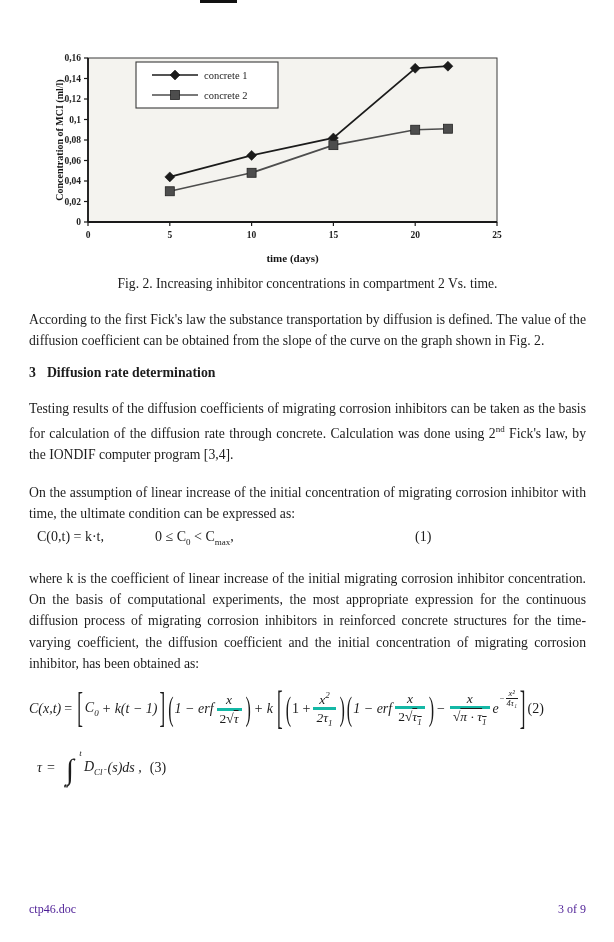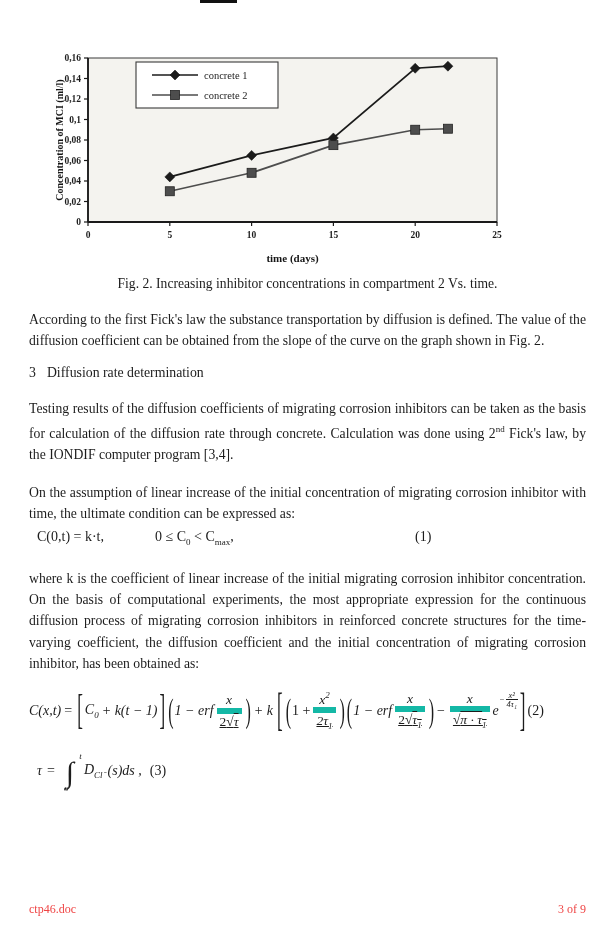--- a/index.html
+++ b/index.html
@@ -12,53 +12,53 @@
   .chart-wrap{margin:44px 0 0 23px;width:460px;height:232px;}
   .chart-wrap svg{display:block;}
   .tick{font-family:"Liberation Serif",serif;font-size:9.5px;font-weight:bold;fill:#1d1d1d;}
   .legend-text{font-family:"Liberation Serif",serif;font-size:10.5px;fill:#1d1d1d;}
   .axis-label{font-family:"Liberation Serif",serif;font-size:11px;font-weight:bold;fill:#161616;}
   .axis-label-y{font-family:"Liberation Serif",serif;font-size:10px;font-weight:bold;fill:#161616;}
 
   
   .caption{text-align:center;font-size:13.6px;}
   p.body{font-size:13.7px;line-height:21.3px;text-align:justify;margin:17px 0 0 0;}
-  .heading{margin-top:13px;font-size:13.8px;font-weight:normal;}
+  .heading{margin-top:13px;font-size:13.8px;font-weight:bold;}
   .heading .hnum{margin-right:11px;}
   sup.small{font-size:9px;}
 
   
   .equation{font-size:14px;margin-top:4px;}
   .it{font-style:italic;}
   .eq1,.eq4{position:relative;height:22px;}
   .eq1 span,.eq4 span{position:absolute;top:0;white-space:nowrap;}
   sub{font-size:9px;} sup{font-size:9px;}
   .frac{display:inline-flex;flex-direction:column;align-items:center;line-height:1.15;margin:0 3px;font-size:13.5px;}
-  .frac .den{border-top:6px solid #14b8a6;padding:0 3px;text-decoration:underline;}
+  .frac .den{border-top:3px solid #14b8a6;padding:0 3px;}
   .frac .num{padding:0 3px;}
   .rad{white-space:nowrap;}
   .radicand{text-decoration:overline;}
   .bigp{display:inline-block;transform:scaleY(2.15);transform-origin:center;font-size:16px;margin:0 1px;font-weight:400;}
   .bigb{display:inline-block;transform:scaleY(2.45);transform-origin:center;font-size:17px;margin:0 2px;font-weight:400;}
   .bigb2{display:inline-block;transform:scaleY(2.75);transform-origin:center;font-size:17px;margin:0 2px;font-weight:400;}
   .supfrac{display:inline-flex;align-items:center;font-size:8.5px;line-height:1;position:relative;top:-11px;margin-left:1px;}
   .minifrac{display:inline-flex;flex-direction:column;align-items:center;margin-left:1px;}
   .minifrac .mden{border-top:0.8px solid #1c1c1c;padding:0 1px;}
   .integral{position:relative;display:inline-block;padding:2px 8px 0 4px;margin:0 2px;}
   .iglyph{font-size:29px;line-height:1;}
   .iup{position:absolute;top:-5px;right:0;font-size:9px;font-style:italic;}
   .ilo{position:absolute;bottom:-6px;left:2px;font-size:9px;font-style:italic;}
   .eqnum{font-style:normal;}
   .where-label{margin-top:14px;font-size:13.7px;}
   .eq2{display:flex;align-items:center;margin-top:16px;flex-wrap:nowrap;}
   .eq2 .tok{white-space:nowrap;}
   .eq3{display:flex;align-items:center;margin-top:16px;margin-left:8px;height:48px;}
 
   .footer{position:absolute;top:902px;left:29px;right:28px;display:flex;justify-content:space-between;
-          font-size:12px;color:#ef4444;}
+          font-size:12px;color:#4c1d95;}
 </style>
 </head>
 <body>
 
 <div class="page">
   <div class="scan-artifact"></div>
 
   <div class="content">
 
     <div class="chart-wrap">

